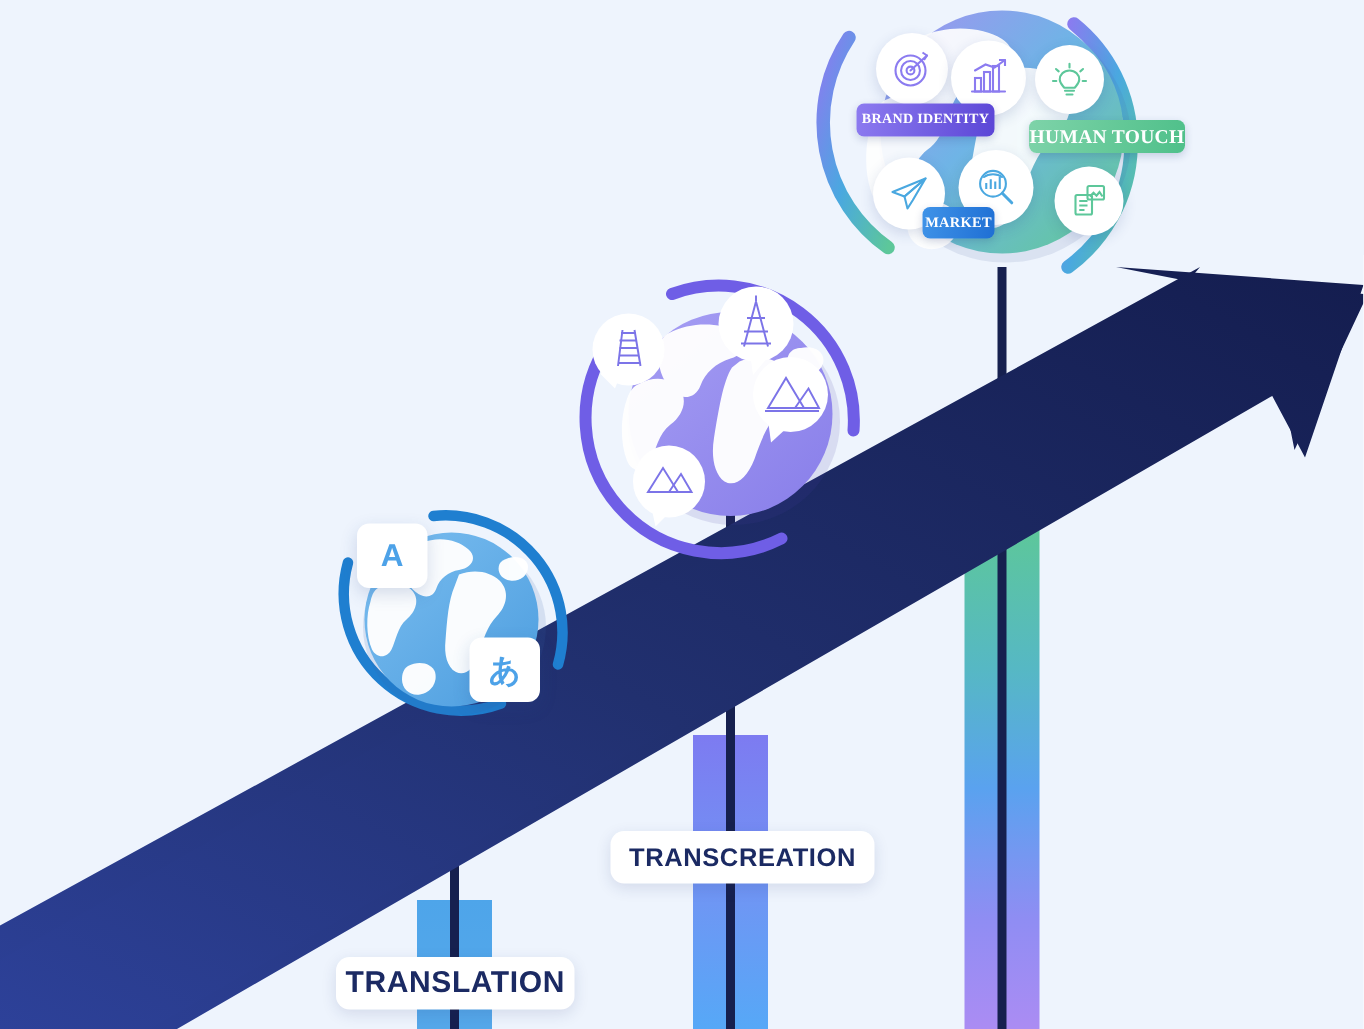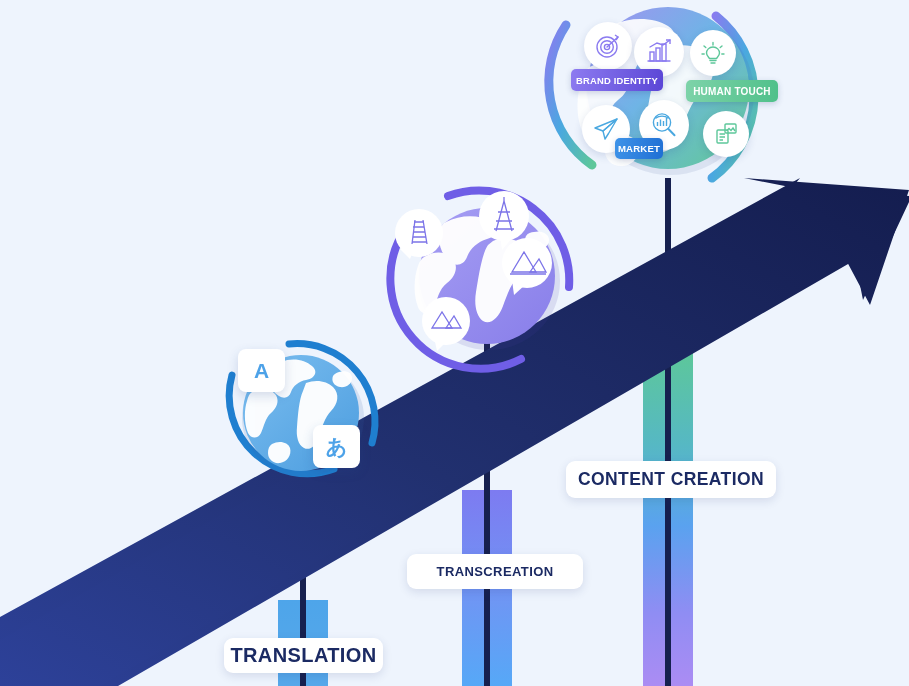--- a/index.html
+++ b/index.html
@@ -28,46 +28,47 @@
     display: flex;
     align-items: center;
     justify-content: center;
     box-shadow: 0 3px 10px rgba(30,50,110,0.13);
     white-space: nowrap;
   }
   #label-translation {
     left: 224px; top: 638px; width: 159px; height: 35px; font-size: 20px;
   }
   #label-transcreation {
-    left: 407px; top: 554px; width: 176px; height: 35px; font-size: 13px;
+    left: 407px; top: 554px; width: 176px; height: 35px; font-size: 17px;
   }
   #label-content {
     left: 566px; top: 461px; width: 210px; height: 37px; font-size: 17.5px;
   }
 
   
   .kw-pill {
     position: absolute;
     border-radius: 5px;
     color: #ffffff;
     font-weight: bold;
     display: flex;
     align-items: center;
     justify-content: center;
     white-space: nowrap;
     box-shadow: 0 2px 6px rgba(30,50,110,0.2);
+    font-family: Liberation Serif, serif;
   }
   #pill-brand {
     left: 571px; top: 69px; width: 92px; height: 22px;
     font-size: 9.4px; letter-spacing: 0.2px;
     background: linear-gradient(100deg, #8d7bf0 0%, #5b46d6 100%);
   }
   #pill-human {
-    left: 686px; top: 80px; width: 92px; height: 22px;
-    font-size: 10px; letter-spacing: 0.2px;
+    left: 686px; top: 80px; width: 104px; height: 22px;
+    font-size: 13px; letter-spacing: 0.2px;
     background: linear-gradient(100deg, #7ed3a9 0%, #4fc08a 100%);
   }
   #pill-market {
     left: 615px; top: 138px; width: 48px; height: 21px;
     font-size: 9.6px; letter-spacing: 0.2px;
     background: linear-gradient(100deg, #3f93e8 0%, #1f6fd4 100%);
   }
 
   
   .bubble {
@@ -322,15 +323,14 @@
       <path d="M 7.5,14 L 13,14 M 7.5,17 L 13,17 M 7.5,20 L 11,20"></path>
     </svg>
   </div>
 
   <div class="kw-pill" id="pill-brand">BRAND IDENTITY</div>
   <div class="kw-pill" id="pill-human">HUMAN TOUCH</div>
   <div class="kw-pill" id="pill-market">MARKET</div>
 
   <div class="stage-label" id="label-translation">TRANSLATION</div>
   <div class="stage-label" id="label-transcreation">TRANSCREATION</div>
-  <div class="stage-label" id="label-content">CONTENT CREATION</div>
 
 </div>
 
 </body></html>

